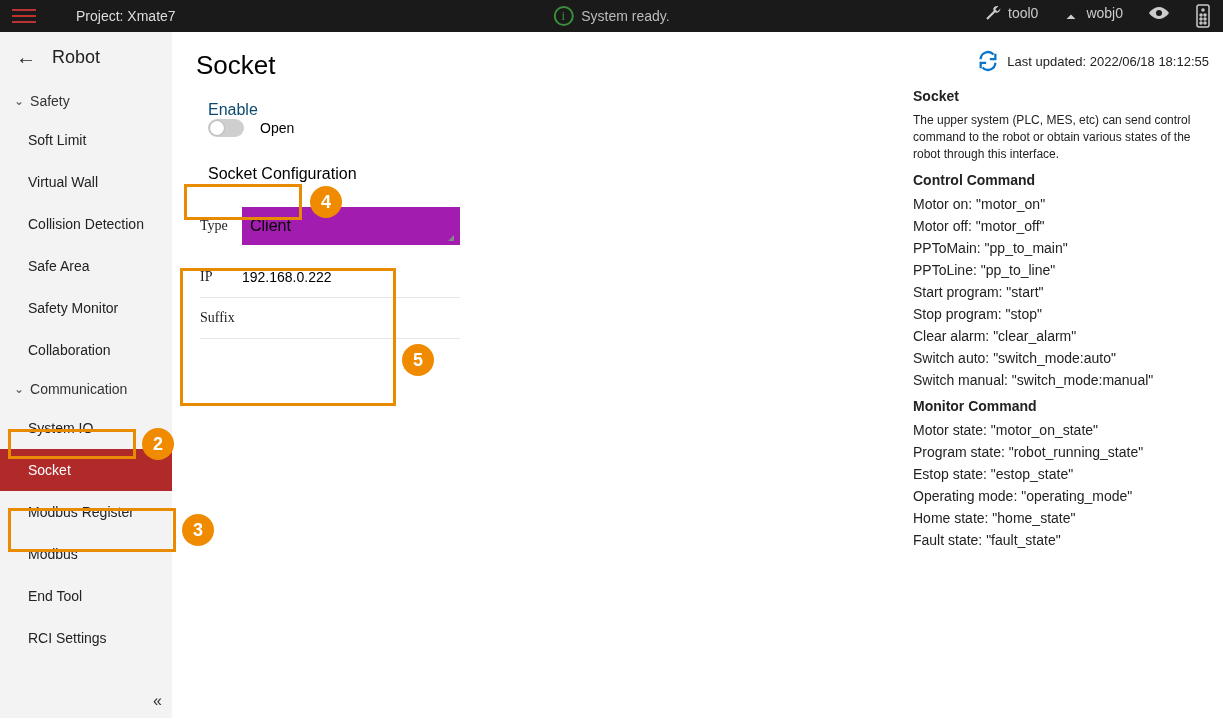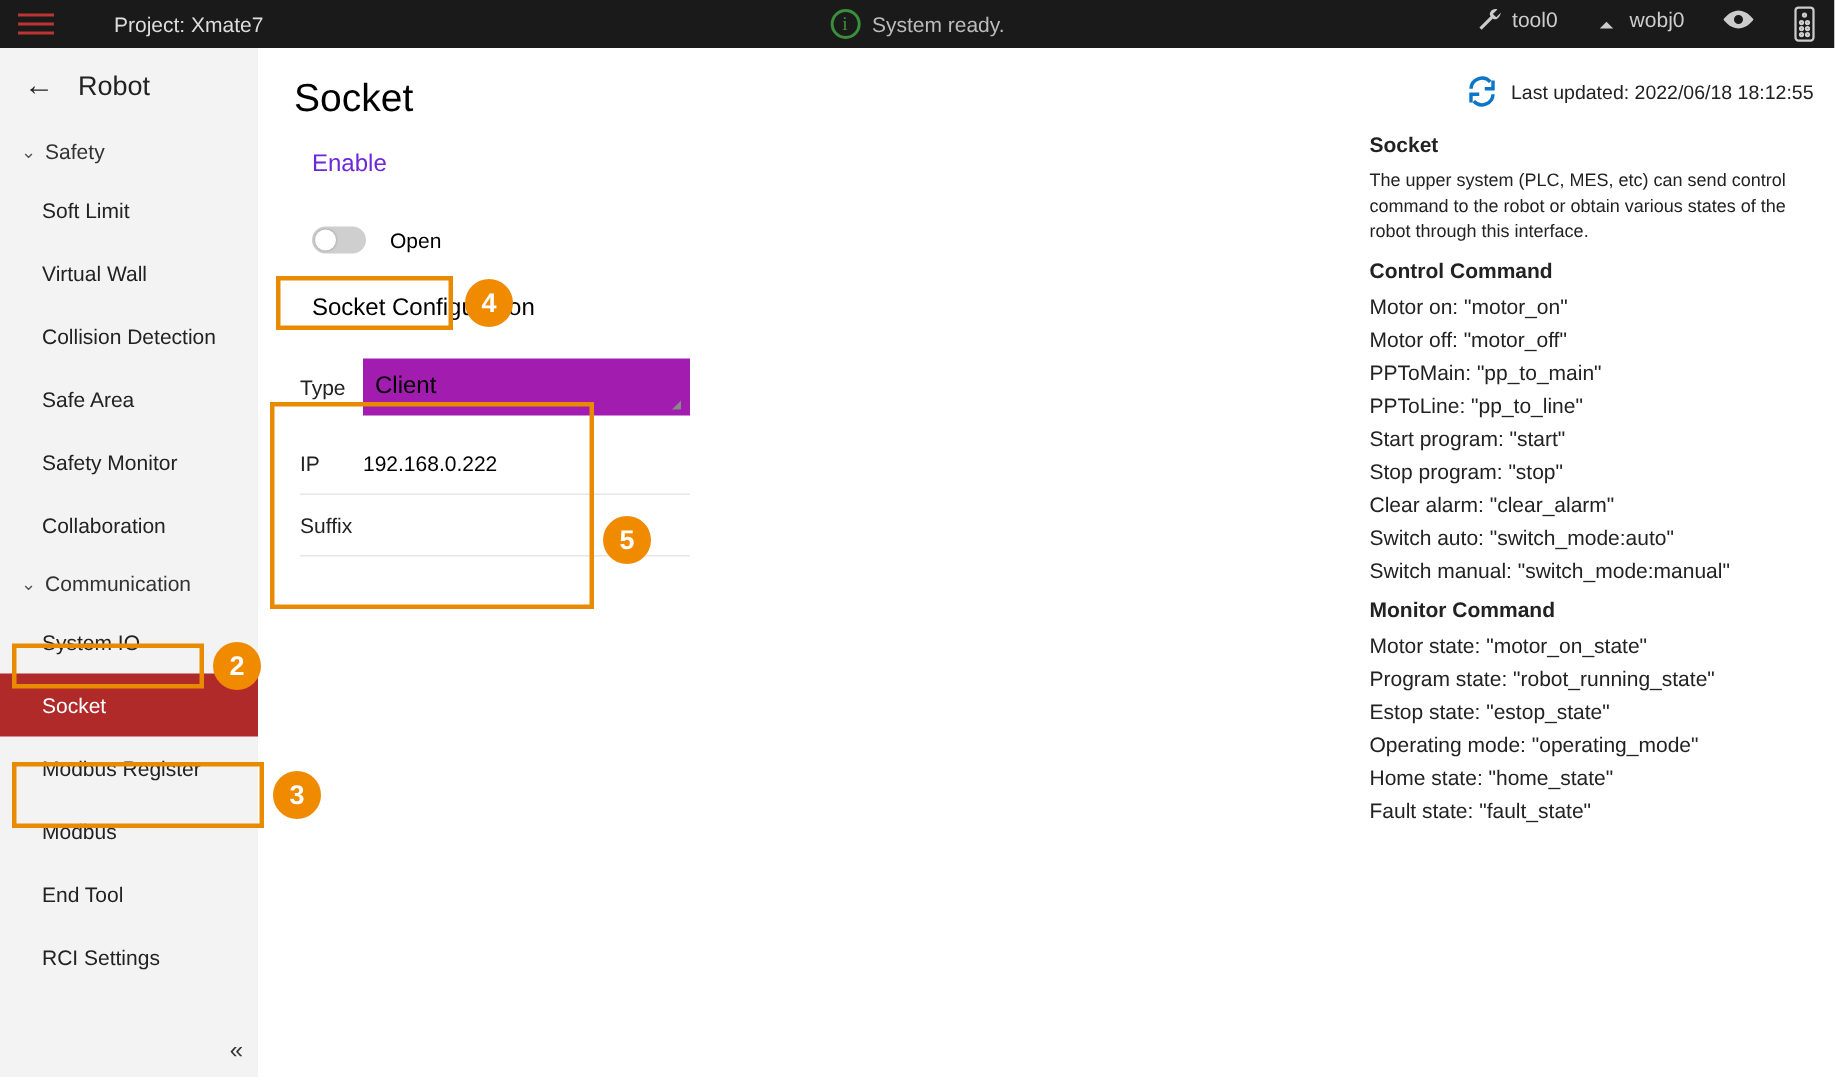--- a/index.html
+++ b/index.html
@@ -31,31 +31,31 @@
   .side-item.active { background: #b02a2a; color: #fff; }
   .collapse-btn { position: absolute; bottom: 8px; right: 10px; cursor: pointer; font-size: 16px; color: #333; }
 
   
   .annot-box { position: absolute; border: 3px solid #e88b00; pointer-events: none; z-index: 50; }
   .annot-num { position: absolute; width: 32px; height: 32px; border-radius: 50%; background: #f08b00; color: #fff; display:flex; align-items:center; justify-content:center; font-size:18px; font-weight:600; z-index:51; }
 
   
   .main { flex: 1; padding: 18px 24px; overflow: hidden; position: relative; }
   .page-title { font-size: 26px; font-weight: 400; margin-bottom: 20px; }
-  .section-title { font-size: 16px; margin-bottom: 32px; color: #6d28d9; }
+  .section-title { font-size: 16px; margin-bottom: 0; color: #0c4a6e; }
   .toggle-row { display: flex; align-items: center; gap: 16px; margin-bottom: 28px; margin-left: 4px; }
   .toggle { width: 36px; height: 18px; border-radius: 10px; background: #cfcfcf; position: relative; cursor: pointer; }
   .toggle::after { content:""; position:absolute; width:14px; height:14px; border-radius:50%; background:#fff; top:2px; left:2px; box-shadow:0 0 2px rgba(0,0,0,0.3);}
   .toggle-label { font-size: 14px; }
 
   .cfg-title { font-size: 16px; margin-bottom: 12px; }
 
   .cfg-row { display:flex; align-items:center; padding: 12px 0; border-bottom: 1px solid #e6e6e6; width: 260px; }
   .cfg-row.first { border-top: none; }
-  .cfg-label { width: 42px; font-size: 14px; color:#222;}
+  .cfg-label { width: 42px; font-size: 14px; color:#222;font-family:Liberation Serif, serif;}
   .type-select { flex:1; background:#a21caf; padding:10px 8px; position:relative; cursor:pointer; }
   .type-select::after { content:""; position:absolute; right:6px; bottom:4px; border-left:6px solid transparent; border-bottom:6px solid #888;}
   .port-input, .ip-input, .suffix-input { border:none; outline:none; font-size:14px; background:transparent; width: 160px;}
 
   
   .help { width: 320px; padding: 18px 14px 18px 10px; font-size: 14px; color: #222; overflow: hidden; }
   .help-head { display:flex; justify-content:flex-end; align-items:center; gap:8px; margin-bottom: 16px;}
   .refresh-icon { width:22px; height:22px; cursor:pointer;}
   .refresh-icon svg { stroke:#0b75c9; fill:none; }
   .last-upd { font-size: 13px; color: #222; }

